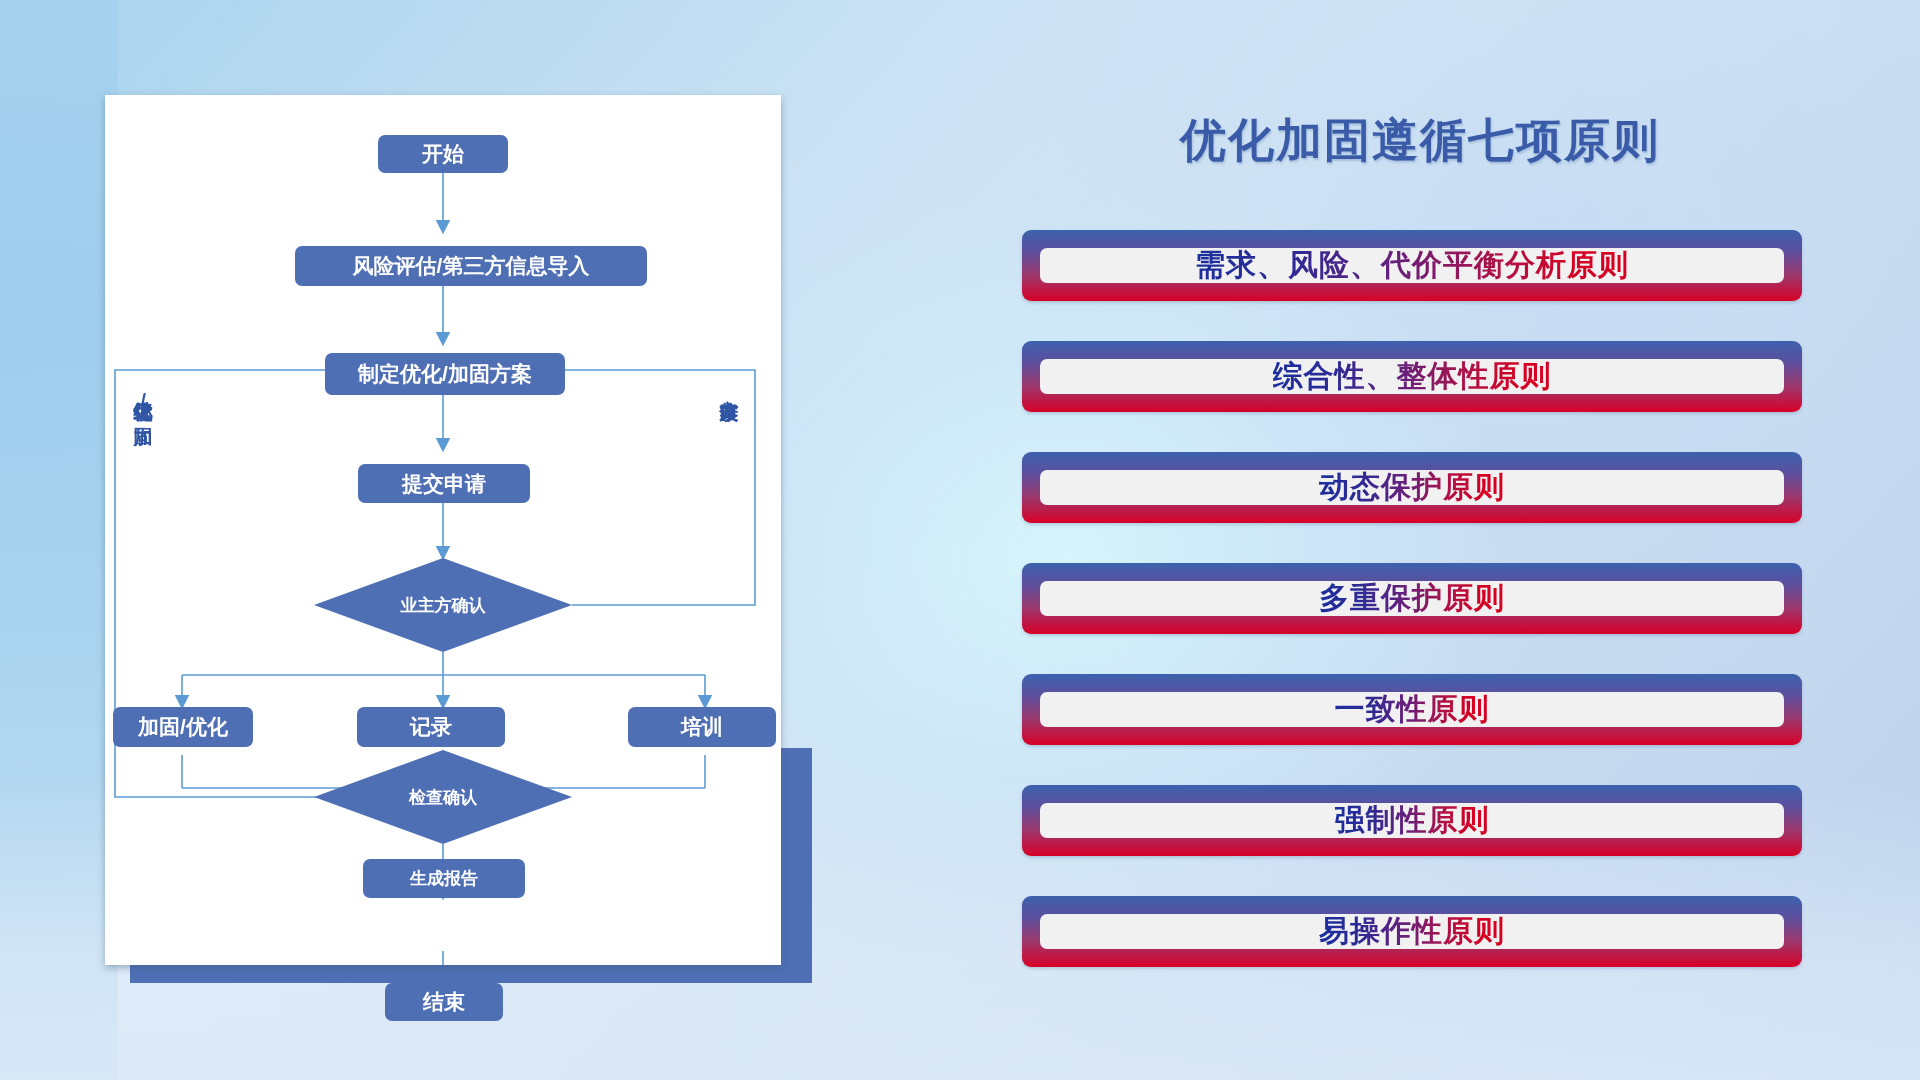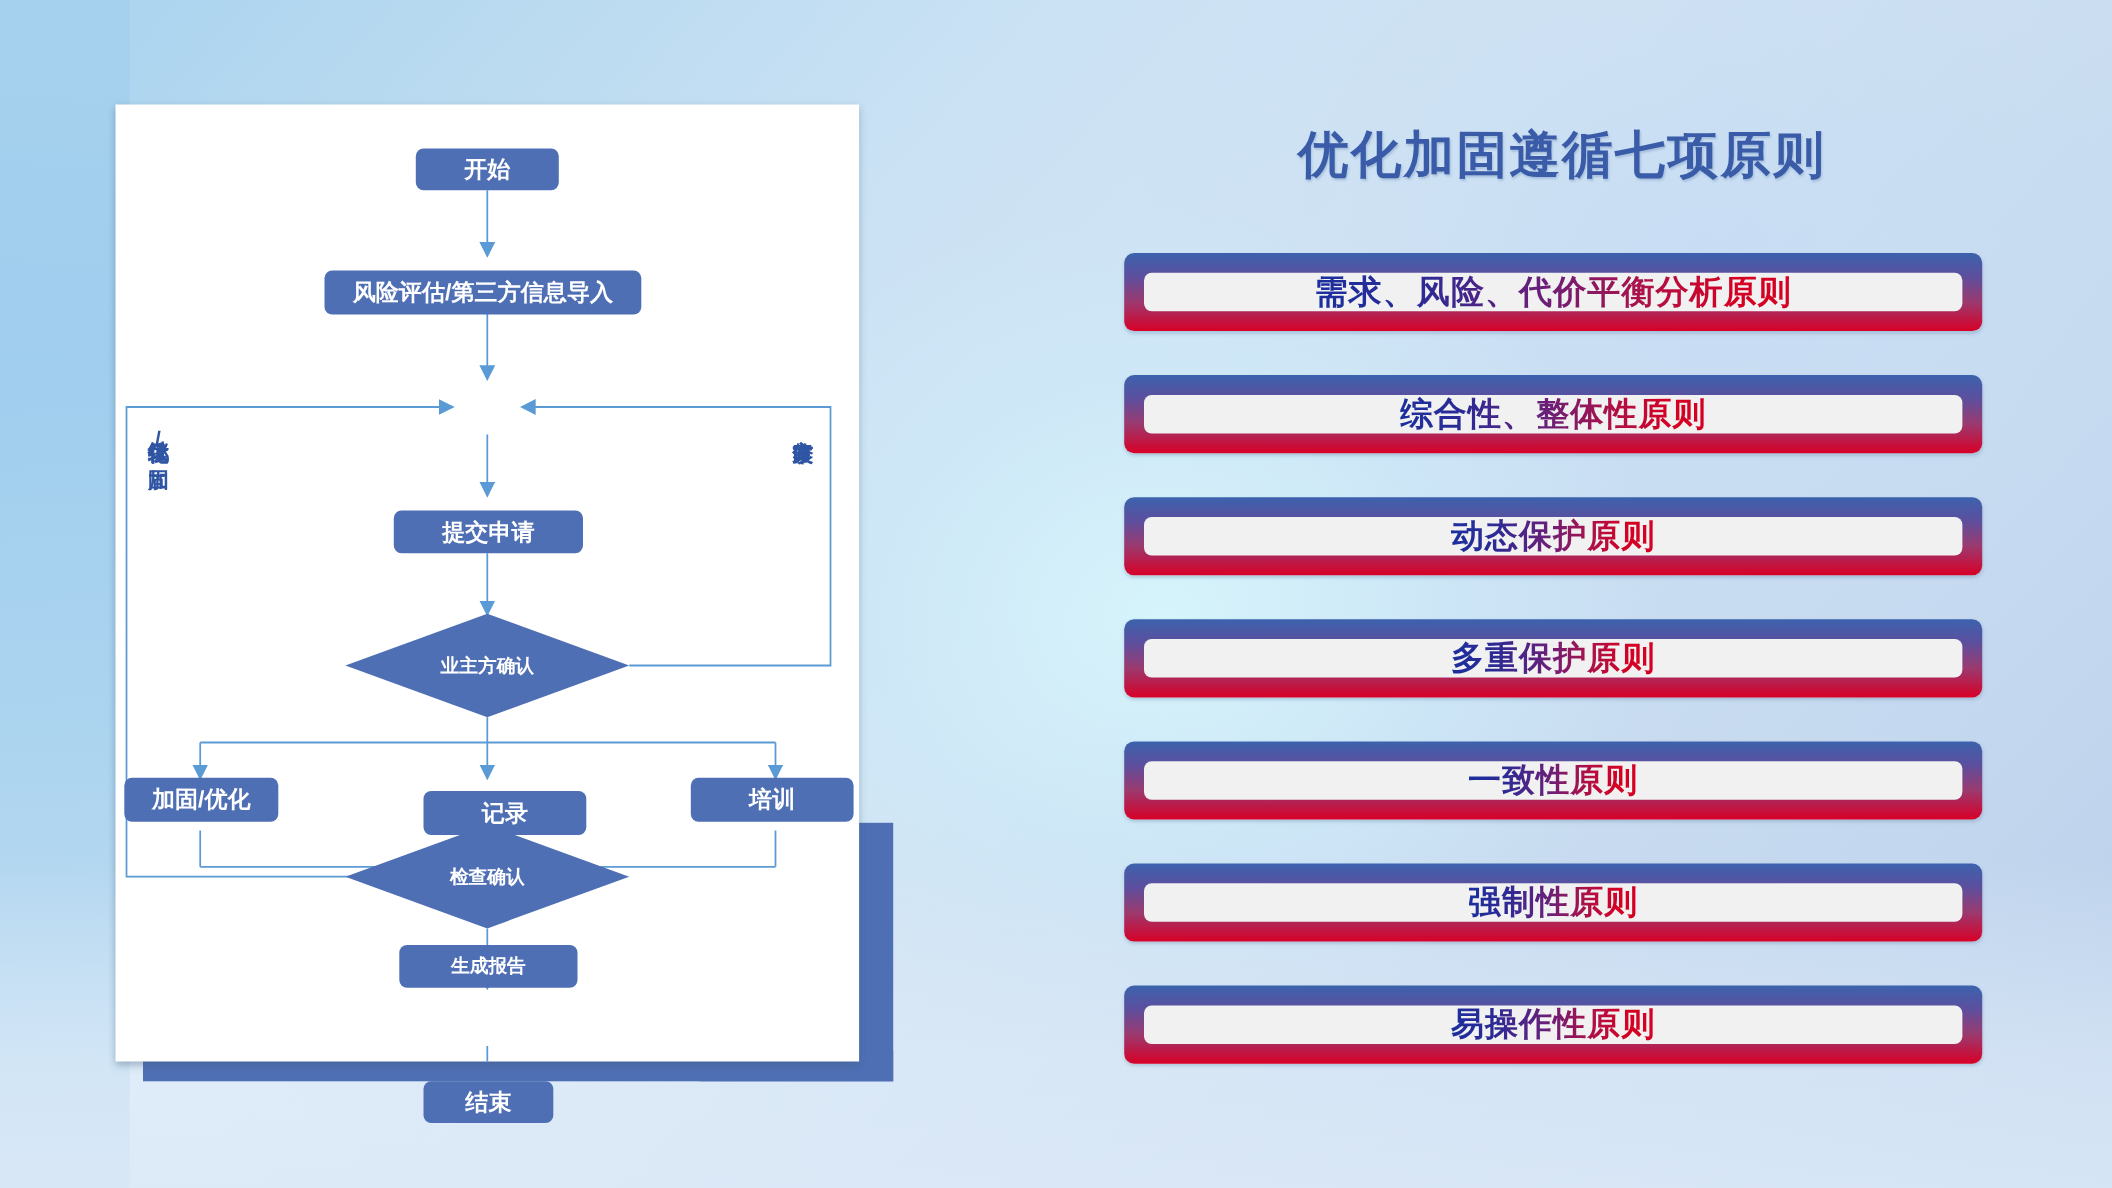--- a/index.html
+++ b/index.html
@@ -201,41 +201,44 @@
       <line x1="338" y1="749" x2="338" y2="803" marker-end="url(#arw)"></line>
 
       <line x1="338" y1="856" x2="338" y2="888" marker-end="url(#arw)"></line>
     </g>
   </svg>
 
   <div class="node" style="left:273px; top:40px; width:130px; height:38px; font-size:21px;">
     <span>开始</span>
   </div>
 
-  <div class="node" style="left:190px; top:151px; width:288px; height:40px; font-size:21px;">
+  <div class="node" style="left:190px; top:151px; width:352px; height:40px; font-size:21px;">
     <span>风险评估/第三方信息导入</span>
   </div>
 
+  <div class="node" style="left:220px; top:258px; width:240px; height:42px; font-size:21px;">
+    <span>制定优化/加固方案</span>
+  </div>
 
   <div class="node" style="left:253px; top:369px; width:172px; height:39px; font-size:21px;">
     <span>提交申请</span>
   </div>
 
   <div class="diamond-wrap" style="left:209px; top:463px; width:258px; height:94px;">
     <svg width="258" height="94">
       <polygon points="129,0 258,47 129,94 0,47" fill="#4f6fb5"></polygon>
     </svg>
     <span class="diamond-label" style="font-size:17px;">业主方确认</span>
   </div>
 
   <div class="node" style="left:8px; top:612px; width:140px; height:40px; font-size:21px;">
     <span>加固/优化</span>
   </div>
 
-  <div class="node" style="left:280px; top:612px; width:148px; height:40px; font-size:21px;margin-top:12px;">
+  <div class="node" style="left:252px; top:612px; width:148px; height:40px; font-size:21px;">
     <span>记录</span>
   </div>
 
   <div class="node" style="left:523px; top:612px; width:148px; height:40px; font-size:21px;">
     <span>培训</span>
   </div>
 
   <div class="diamond-wrap" style="left:209px; top:655px; width:258px; height:94px;">
     <svg width="258" height="94">
       <polygon points="129,0 258,47 129,94 0,47" fill="#4f6fb5"></polygon>

